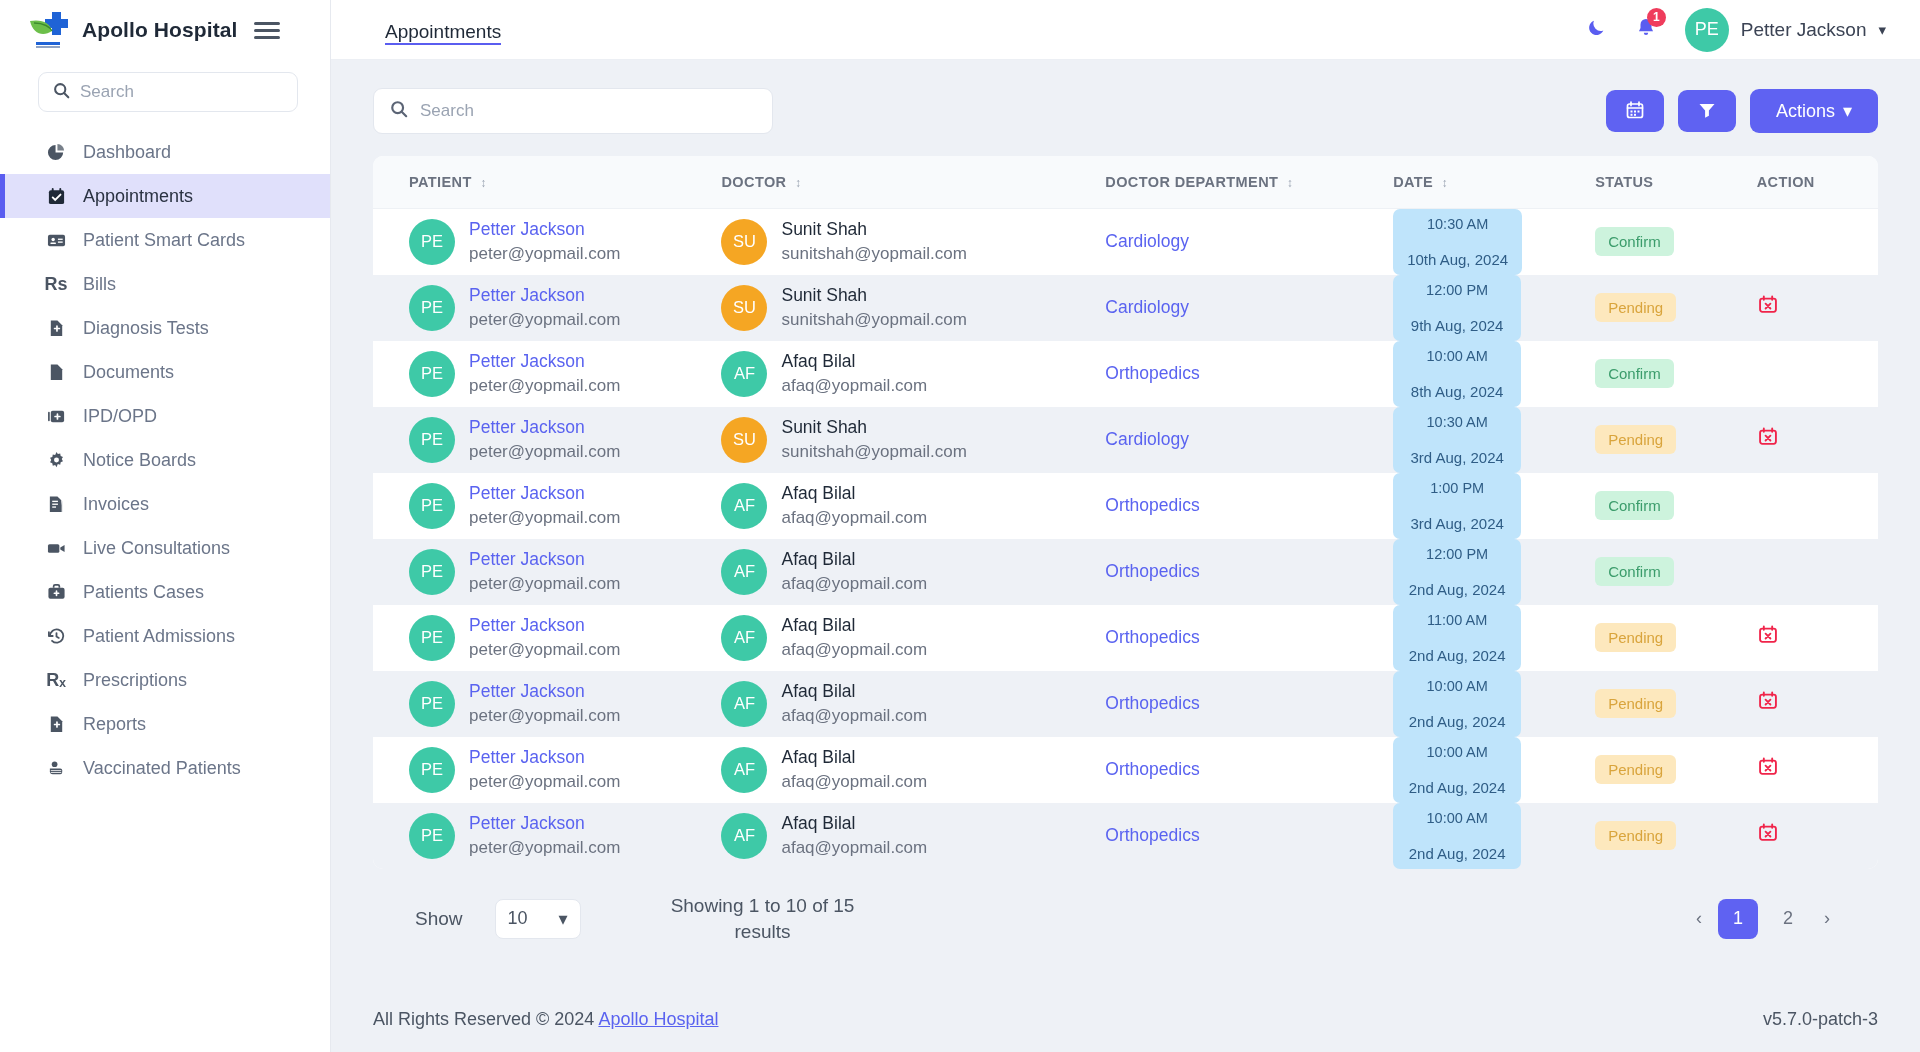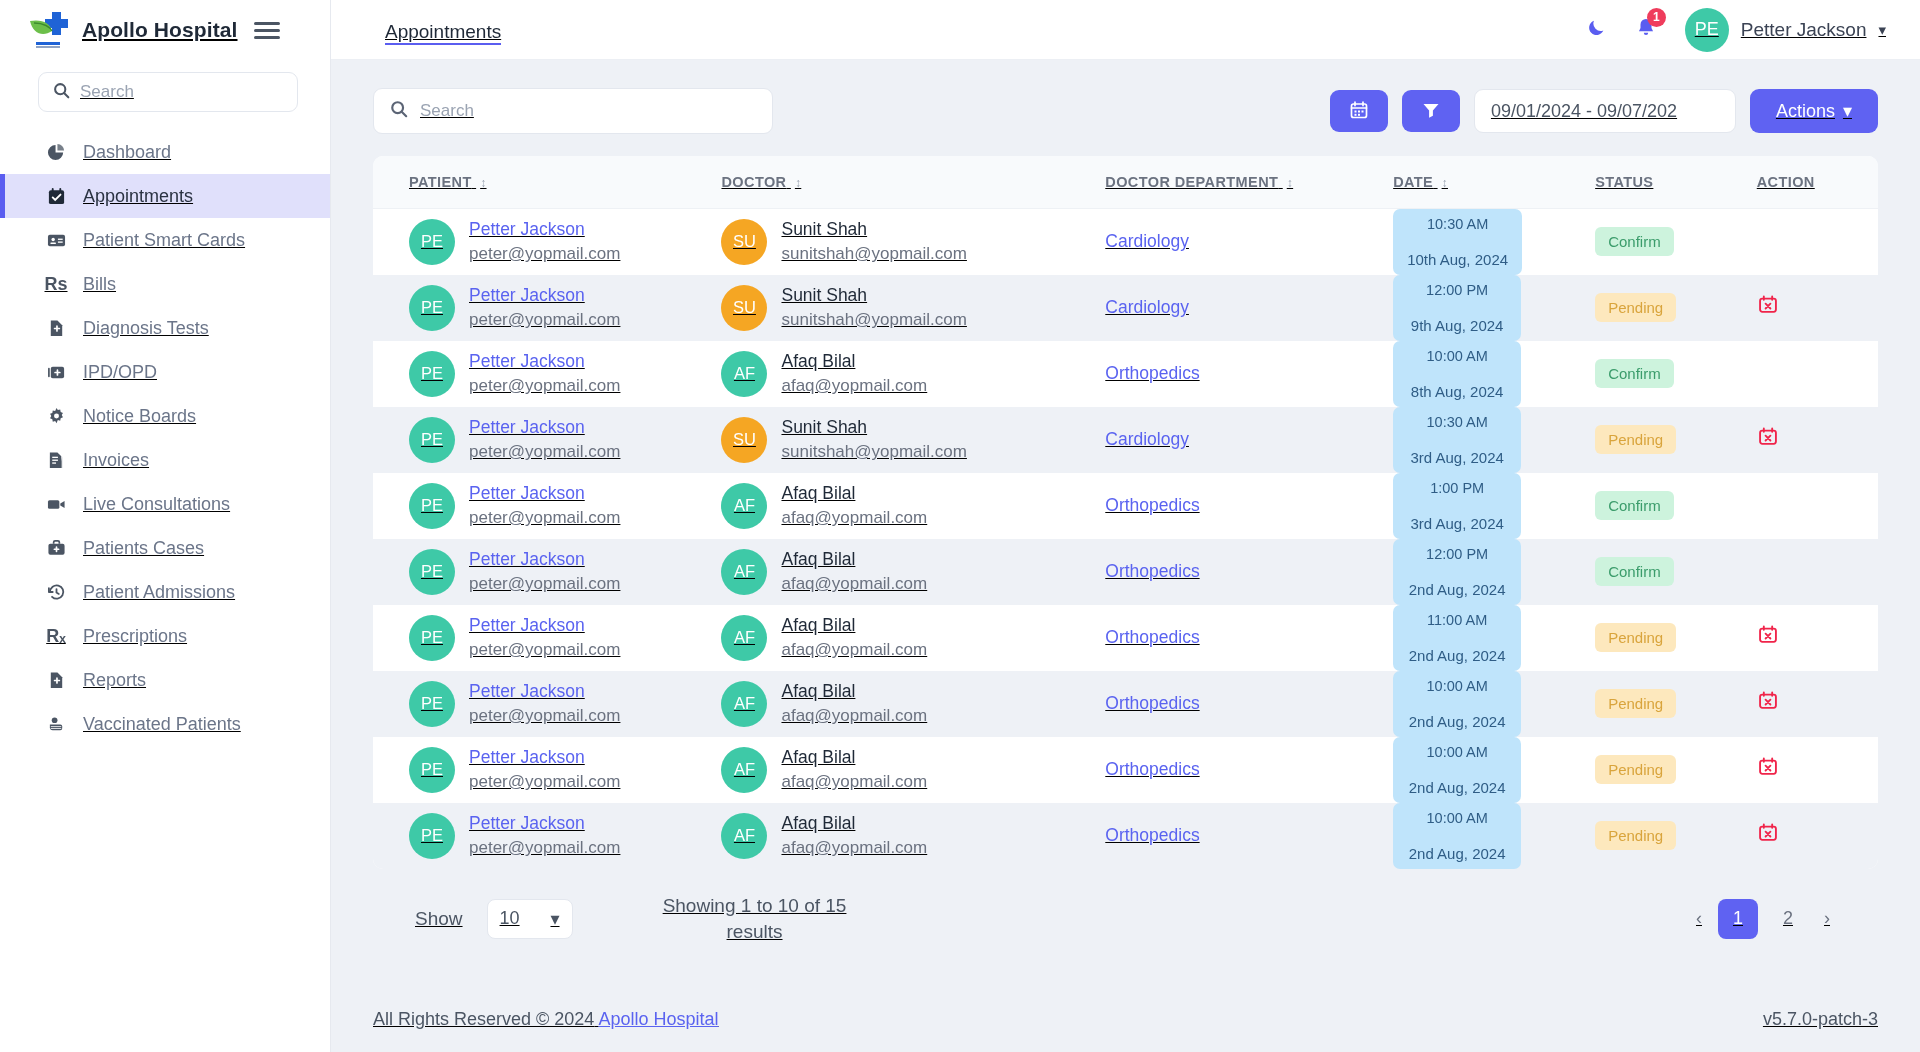--- a/index.html
+++ b/index.html
@@ -2,21 +2,21 @@
 <html><head>
 <meta charset="utf-8">
 <style>
   * { box-sizing: border-box; margin: 0; padding: 0; }
   html, body {
     width: 1920px; height: 1052px;
     font-family: "Liberation Sans", sans-serif;
     background: #eef1f6;
     overflow: hidden;
   }
-  .app { display: flex; width: 1920px; height: 1032px; text-decoration: underline; }
+  .app { display: flex; width: 1920px; height: 1032px; }
 
   
   .sidebar {
     width: 331px; height: 1052px; background: #ffffff;
     border-right: 1px solid #e6e9ef;
     display: flex; flex-direction: column; flex: 0 0 331px;
   }
   .brand {
     height: 60px; display: flex; align-items: center; gap: 10px;
     padding: 0 18px 0 26px;
@@ -154,21 +154,21 @@
     display: inline-block; padding: 6px 13px; border-radius: 6px; font-size: 15px;
   }
   .status-pill.confirm { background: #cdf3dd; color: #3b9c6b; }
   .status-pill.pending { background: #fde8bd; color: #d9a43c; }
   .cancel-ico { cursor: pointer; color: #f0244a; display: inline-flex; }
 
   
   .table-foot {
     display: flex; align-items: center; padding: 24px 42px 0 42px;
   }
-  .show-wrap { display: flex; align-items: center; gap: 24px; }
+  .show-wrap { display: flex; align-items: center; gap: 32px; }
   .show-label { font-size: 19px; color: #4b5563; }
   .show-select {
     width: 86px; height: 40px; background: #fff; border: 1px solid #e3e7ee; border-radius: 8px;
     display: flex; align-items: center; justify-content: space-between; padding: 0 12px;
     font-size: 18px; color: #4b5563; cursor: pointer;
   }
   .showing {
     margin-left: 72px; font-size: 19px; color: #4b5563; text-align: center;
     width: 220px; line-height: 1.35;
   }
@@ -260,20 +260,28 @@
         <span class="nav-label">Bills</span>
       </div>
       <div class="nav-item">
         <span class="nav-ico">
           <svg width="19" height="19" viewBox="0 0 20 20" fill="currentColor">
             <path d="M4 1.5h7l5 5V18H4z"></path>
               <path d="M8 10h5M10.5 7.5v5" stroke="#fff" stroke-width="1.8" stroke-linecap="round"></path>
           </svg>
         </span>
         <span class="nav-label">Diagnosis Tests</span>
+      </div>
+      <div class="nav-item">
+        <span class="nav-ico">
+          <svg width="19" height="19" viewBox="0 0 20 20" fill="currentColor">
+            <path d="M4 1.5h7l5 5V18H4z"></path>
+          </svg>
+        </span>
+        <span class="nav-label">Documents</span>
       </div>
       <div class="nav-item">
         <span class="nav-ico">
           <svg width="19" height="19" viewBox="0 0 20 20" fill="currentColor">
             <rect x="4" y="4" width="14" height="12" rx="2"></rect>
             <path d="M8.5 10h5M11 7.5v5" stroke="#fff" stroke-width="1.8" stroke-linecap="round"></path>
             <path d="M2 6v8" stroke="currentColor" stroke-width="1.8" stroke-linecap="round"></path>
           </svg>
         </span>
         <span class="nav-label">IPD/OPD</span>
@@ -411,21 +419,20 @@
               </svg>
             </span>
           </button>
           <button class="icon-btn">
             <span>
               <svg width="20" height="20" viewBox="0 0 20 20" fill="#fff">
                 <path d="M2.5 4h15l-5.6 6.6v5.1l-3.8 2.1v-7.2z"></path>
               </svg>
             </span>
           </button>
-          <div class="date-range">09/01/2024 - 09/07/202</div>
           <button class="actions-btn">
             <span>Actions</span>
             <span>▾</span>
           </button>
         </div>
       </div>
 
       <div class="card">
         <table>
           <thead>

